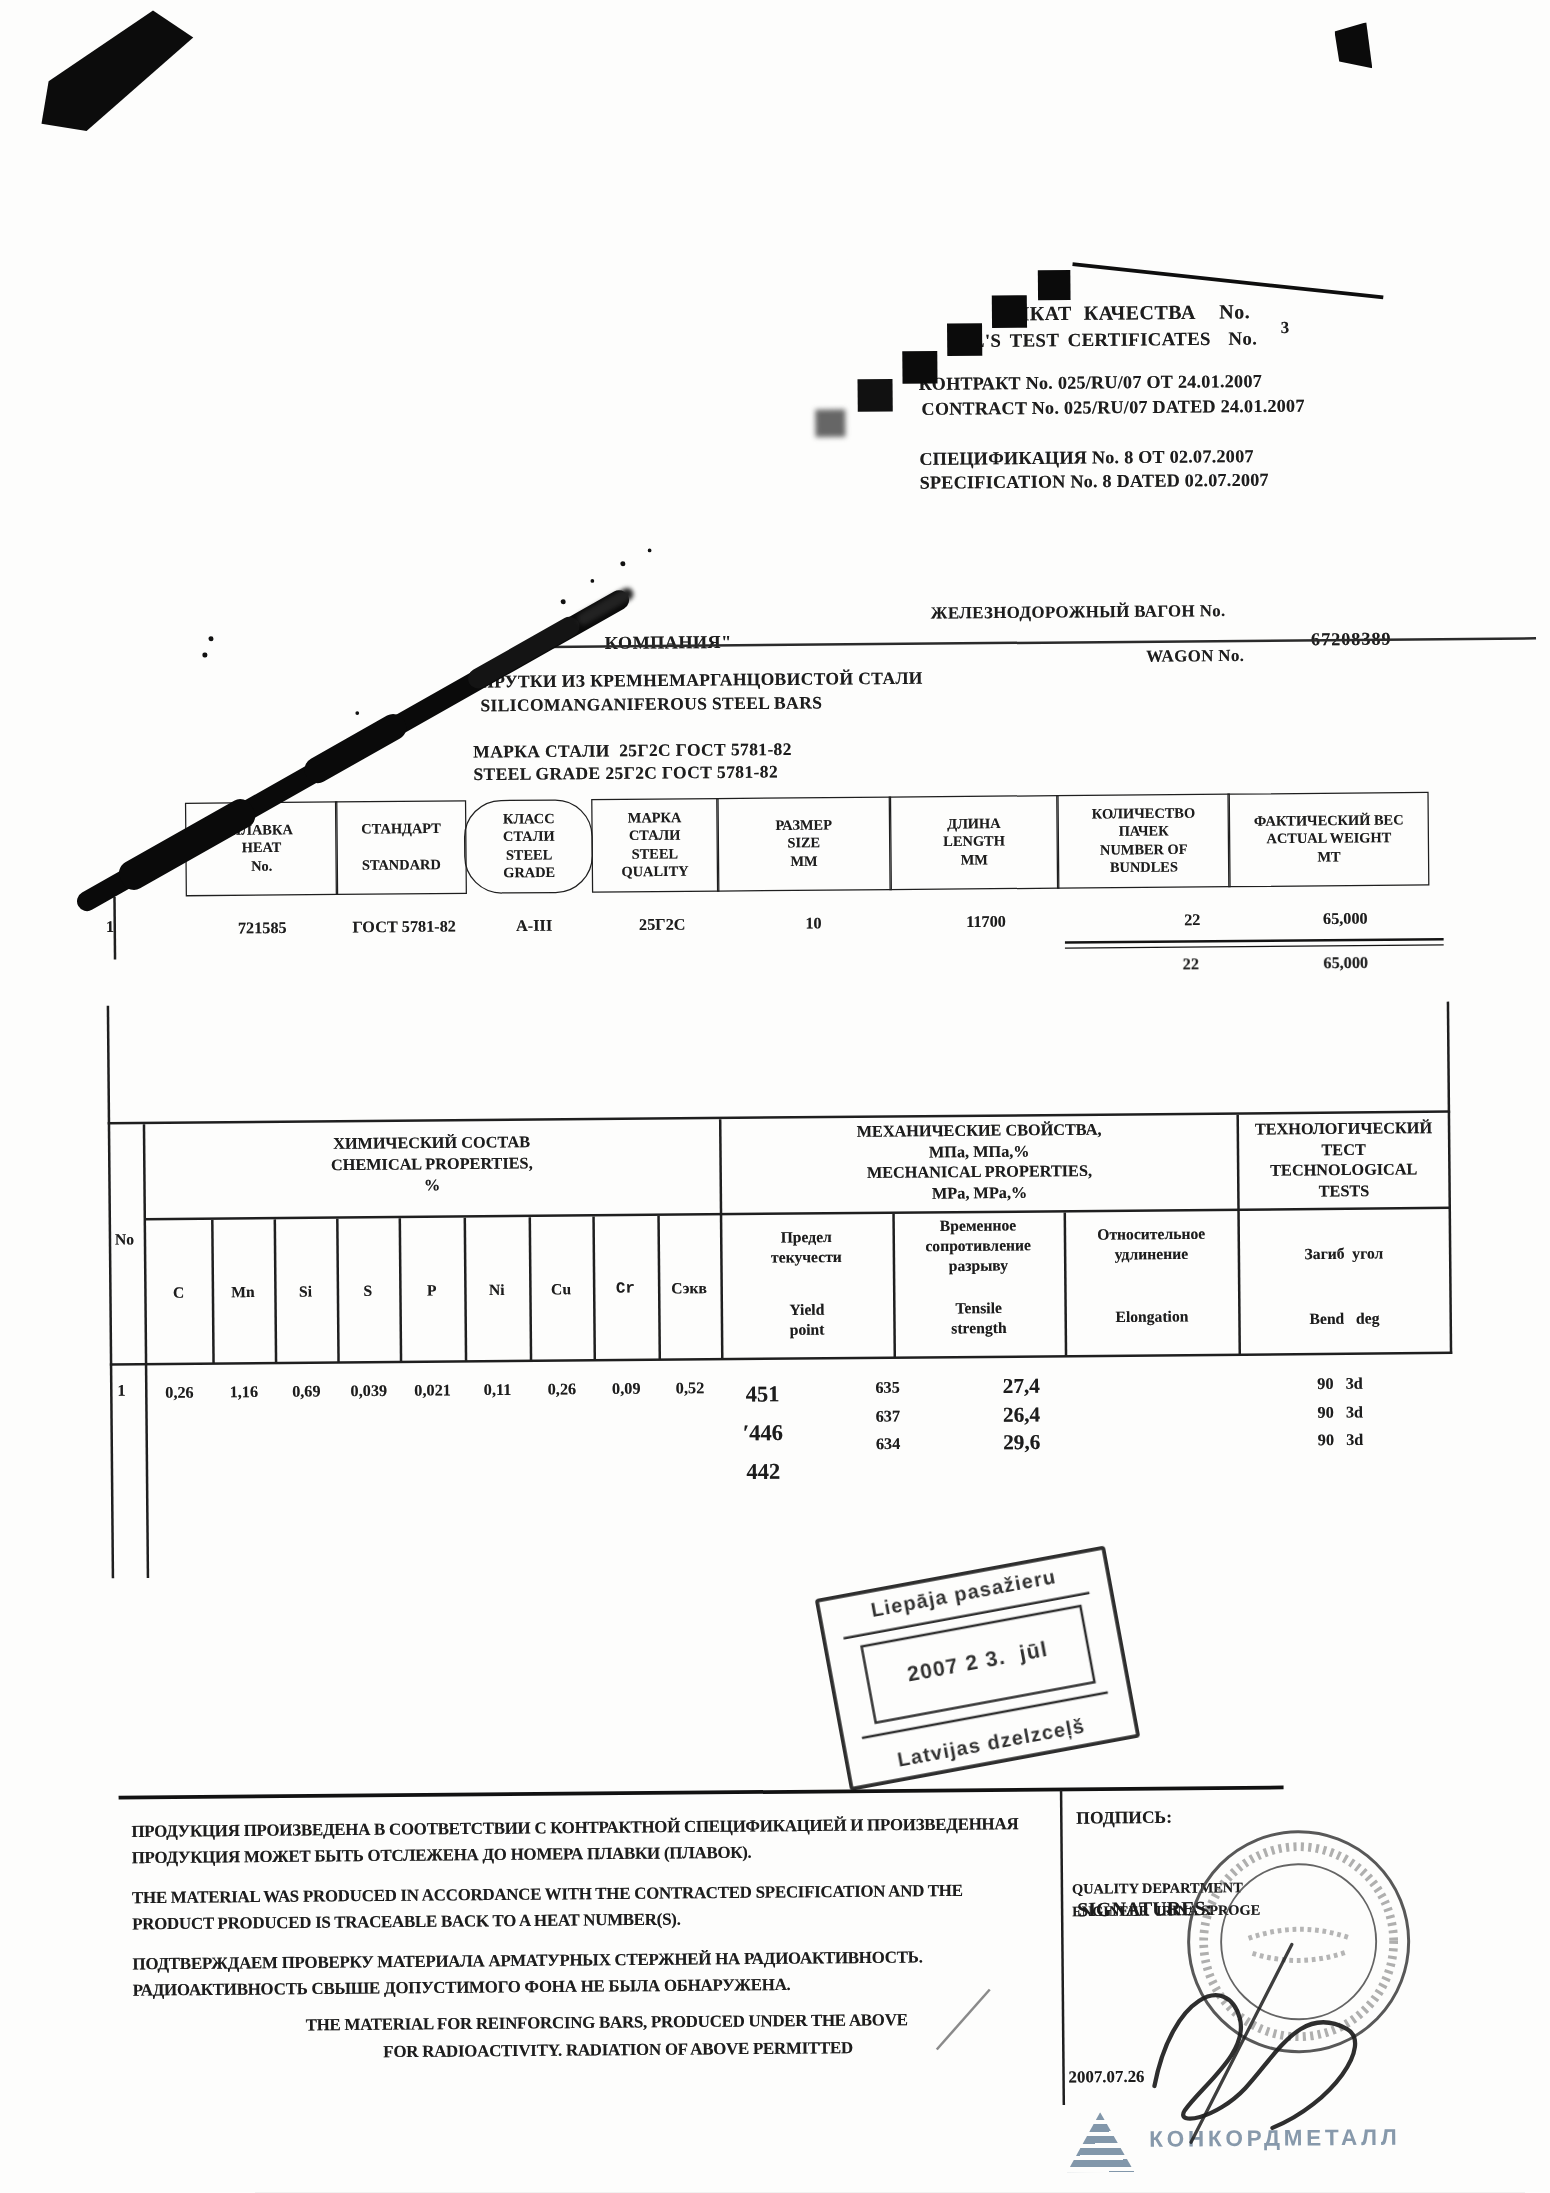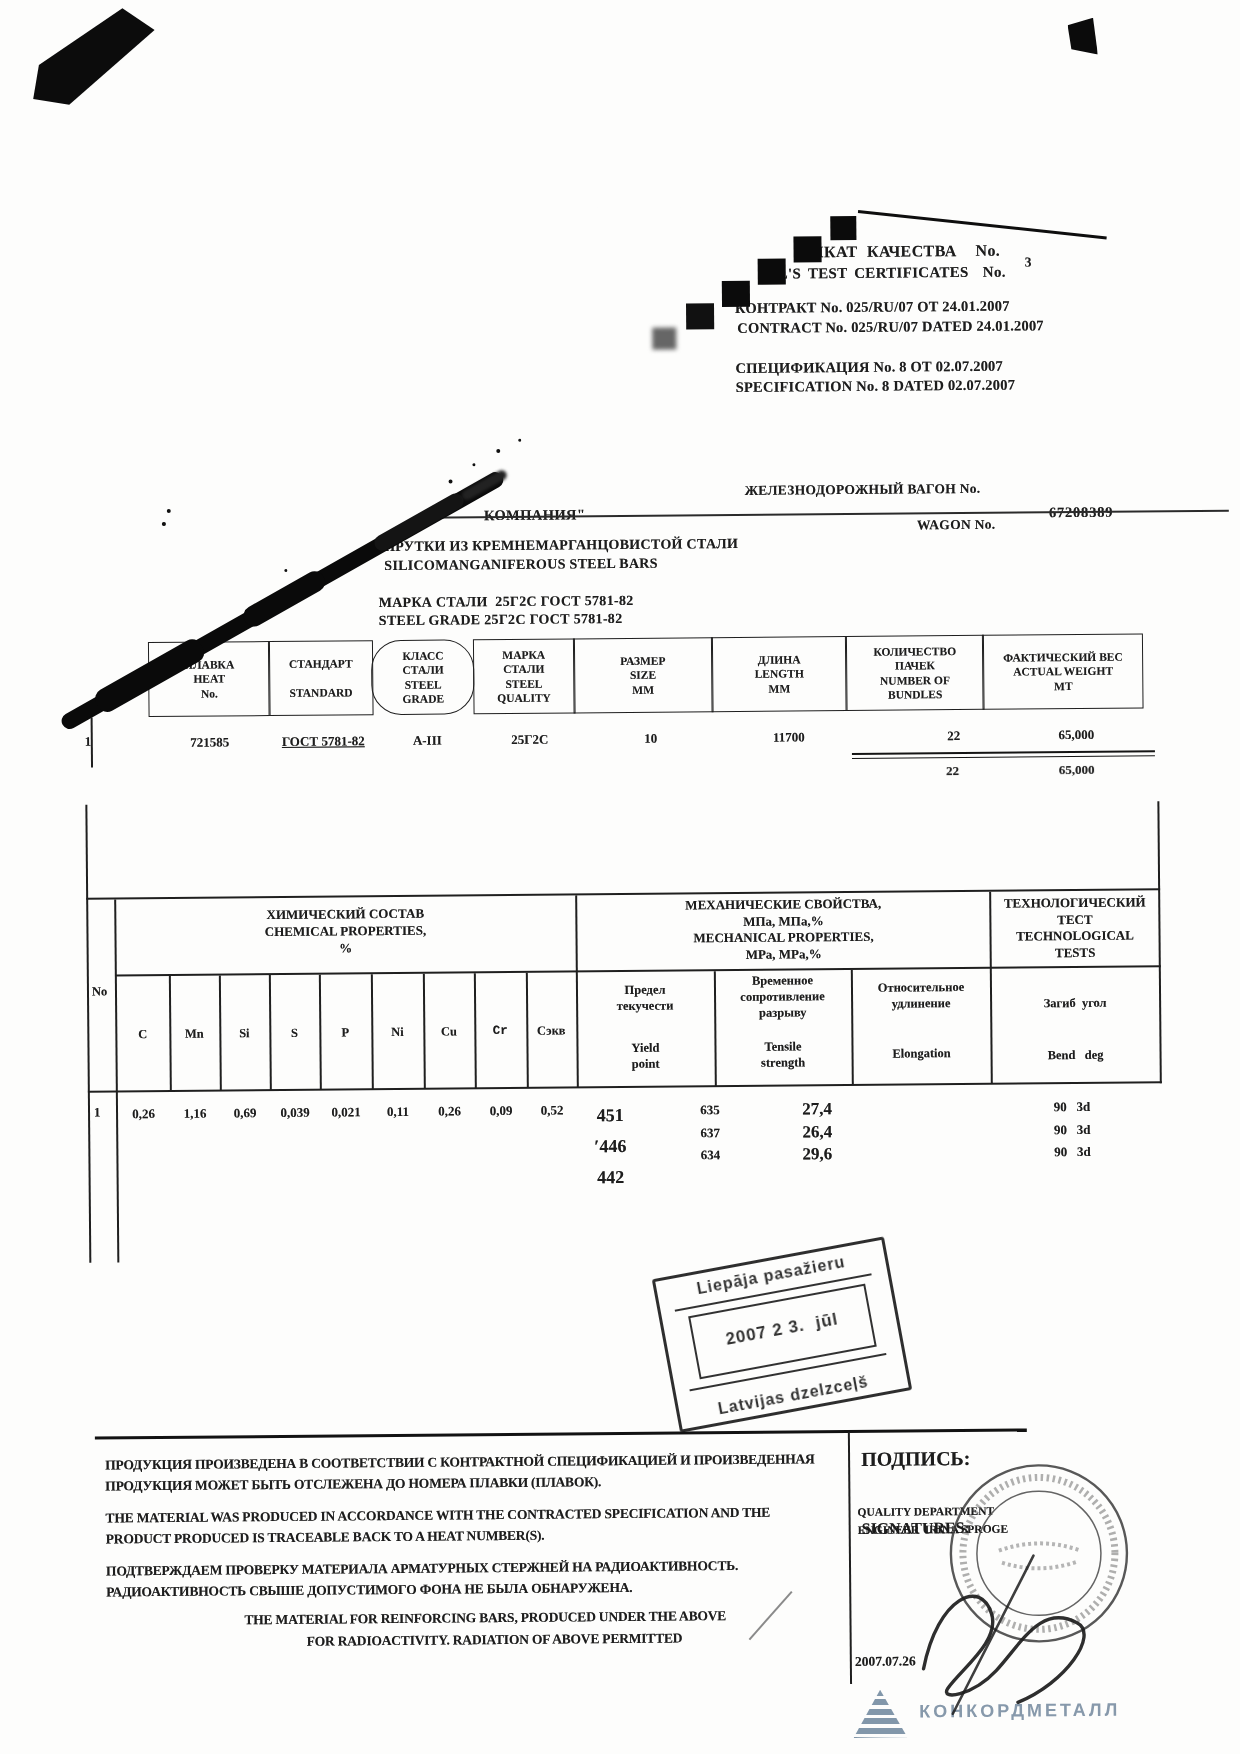--- a/index.html
+++ b/index.html
@@ -84,21 +84,21 @@
 BUNDLES</div>
     <div class="hcell" style="width:161px;">ФАКТИЧЕСКИЙ ВЕС
 ACTUAL WEIGHT
 МТ</div>
   </div>
 
   <div class="t" style="left:86px;top:729px;font-size:13px;">1</div>
 
   <div class="hdrflex" style="left:150px;top:726px;width:1008px;height:26px;">
     <div class="dcell" style="width:122px;">721585</div>
-    <div class="dcell" style="width:105px;text-decoration:underline;">ГОСТ 5781-82</div>
+    <div class="dcell" style="width:105px;">ГОСТ 5781-82</div>
     <div class="dcell" style="width:103px;">А-III</div>
     <div class="dcell" style="width:102px;">25Г2С</div>
     <div class="dcell" style="width:140px;">10</div>
     <div class="dcell" style="width:136px;">11700</div>
     <div class="dcell" style="width:139px;text-indent:55px;">22</div>
     <div class="dcell" style="width:161px;">65,000</div>
   </div>
 
   <div style="position:absolute;left:853px;top:755px;width:303px;height:3px;
               border-top:2.5px solid #141414;border-bottom:1.6px solid #141414;"></div>
@@ -211,21 +211,21 @@
 
   <div class="t pl" style="left:100px;top:1450px;width:740px;font-size:13.5px;line-height:21px;letter-spacing:-.2px;">ПРОДУКЦИЯ ПРОИЗВЕДЕНА В СООТВЕТСТВИИ С КОНТРАКТНОЙ СПЕЦИФИКАЦИЕЙ И ПРОИЗВЕДЕННАЯ
 ПРОДУКЦИЯ МОЖЕТ БЫТЬ ОТСЛЕЖЕНА ДО НОМЕРА ПЛАВКИ (ПЛАВОК).</div>
   <div class="t pl" style="left:100px;top:1503px;width:740px;font-size:13.5px;line-height:21px;letter-spacing:-.2px;">THE MATERIAL WAS PRODUCED IN ACCORDANCE WITH THE CONTRACTED SPECIFICATION AND THE
 PRODUCT PRODUCED IS TRACEABLE BACK TO A HEAT NUMBER(S).</div>
   <div class="t pl" style="left:100px;top:1556px;width:740px;font-size:13.5px;line-height:21px;letter-spacing:-.2px;">ПОДТВЕРЖДАЕМ ПРОВЕРКУ МАТЕРИАЛА АРМАТУРНЫХ СТЕРЖНЕЙ НА РАДИОАКТИВНОСТЬ.
 РАДИОАКТИВНОСТЬ СВЫШЕ ДОПУСТИМОГО ФОНА НЕ БЫЛА ОБНАРУЖЕНА.</div>
   <div class="t" style="left:238px;top:1609px;font-size:13.5px;letter-spacing:-.2px;">THE MATERIAL FOR REINFORCING BARS, PRODUCED UNDER THE ABOVE</div>
   <div class="t" style="left:300px;top:1631px;font-size:13.5px;letter-spacing:-.2px;">FOR RADIOACTIVITY.  RADIATION OF ABOVE PERMITTED</div>
 
-  <div class="t" style="left:856px;top:1450px;font-size:20px;">ПОДПИСЬ:</div>
+  <div class="t" style="left:856px;top:1450px;font-size:14px;">ПОДПИСЬ:</div>
   <div class="t" style="left:856px;top:1474px;font-size:16px;margin-top:48px;">SIGNATURES:</div>
   <div class="t" style="left:852px;top:1508px;font-size:11.5px;">QUALITY DEPARTMENT</div>
   <div class="t" style="left:852px;top:1526px;font-size:11.5px;">ENGINEER&nbsp; IRINA SPROGE</div>
   <div class="t" style="left:848px;top:1656px;font-size:13.5px;">2007.07.26</div>
 
   <svg class="seal" style="left:938px;top:1462px;" width="190" height="190" viewBox="0 0 190 190">
     <circle cx="95" cy="95" r="88" fill="none" stroke="#3c3c3c" stroke-width="2.4"></circle>
     <circle cx="95" cy="95" r="62" fill="none" stroke="#4a4a4a" stroke-width="1.5"></circle>
     <circle cx="95" cy="95" r="76" fill="none" stroke="#555" stroke-width="7" stroke-dasharray="2.5 3.5" opacity="0.55"></circle>
     <path d="M55 92 q40 -14 80 0 M58 104 q37 12 74 0" fill="none" stroke="#555" stroke-width="4" stroke-dasharray="3 3" opacity="0.5"></path>

